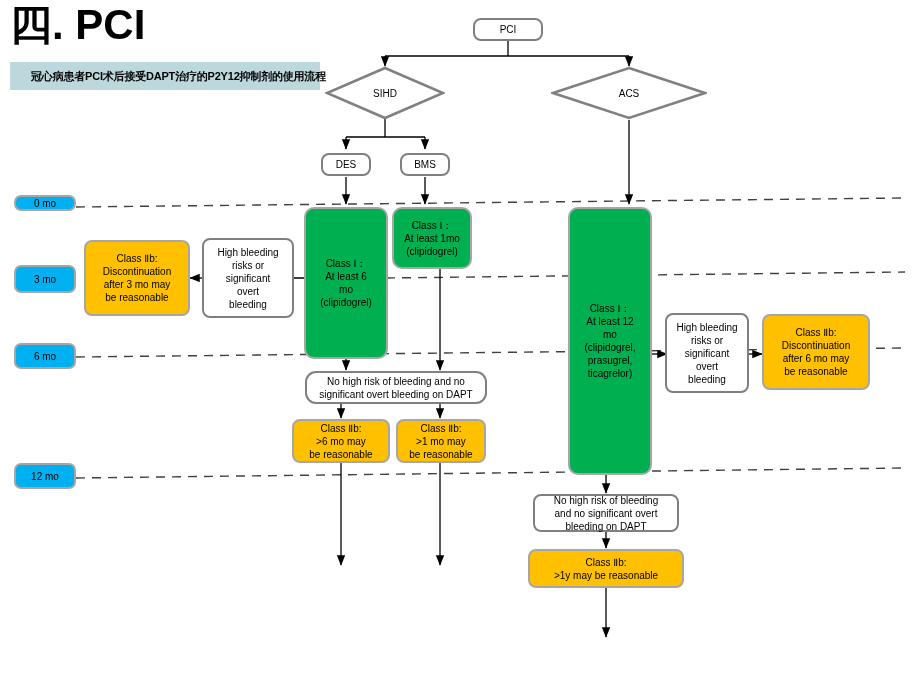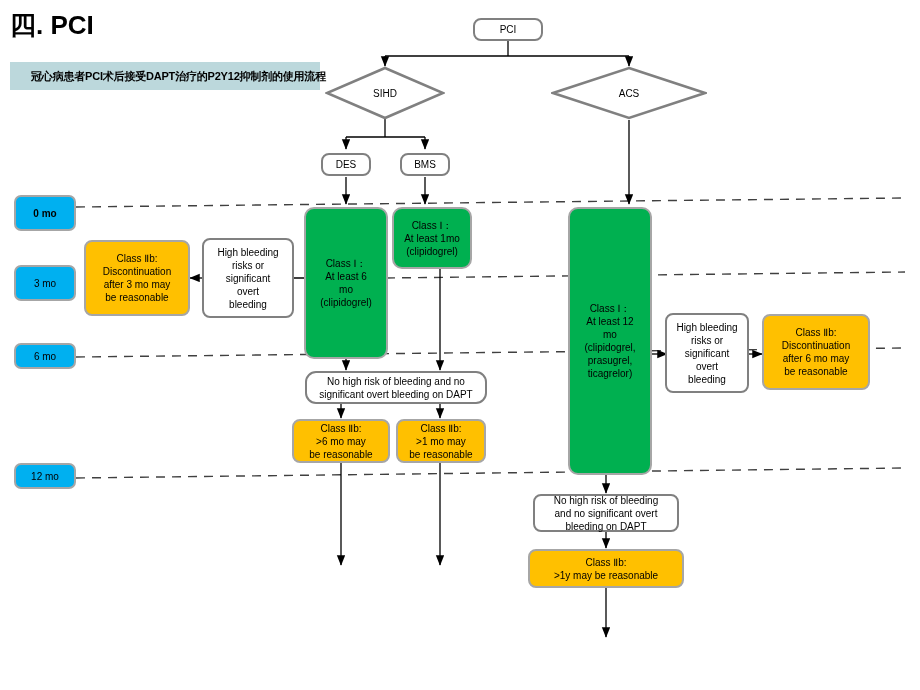--- a/index.html
+++ b/index.html
@@ -12,21 +12,21 @@
   }
   #canvas {
     position: relative;
     width: 920px; height: 690px;
     background: #ffffff;
   }
   
   #page-title {
     position: absolute;
     left: 10px; top: 4px;
-    font-size: 26px;
+    font-size: 42px;
     font-weight: bold;
     color: #000000;
     letter-spacing: 0px;
     line-height: 42px;
     white-space: nowrap;
   }
   #subtitle-band {
     position: absolute;
     left: 10px; top: 62px;
     width: 310px; height: 28px;
@@ -167,24 +167,24 @@
 
     <path d="M748,354 L762,354" stroke="#000000" stroke-width="1.3" fill="none" marker-end="url(#ah)"></path>
 
     <path d="M606,474 L606,493" stroke="#000000" stroke-width="1.3" fill="none" marker-end="url(#ah)"></path>
 
     <path d="M606,530 L606,548" stroke="#000000" stroke-width="1.3" fill="none" marker-end="url(#ah)"></path>
 
     <path d="M606,588 L606,637" stroke="#000000" stroke-width="1.3" fill="none" marker-end="url(#ah)"></path>
   </svg>
 
-  <div class="node blue" style="left:14px; top:195px; width:62px; height:36px;font-weight:bold;">
+  <div class="node blue" style="left:14px; top:195px; width:62px; height:16px;">
     <span>0 mo</span>
   </div>
-  <div class="node blue" style="left:14px; top:265px; width:62px; height:36px;">
+  <div class="node blue" style="left:14px; top:265px; width:62px; height:28px;">
     <span>3 mo</span>
   </div>
   <div class="node blue" style="left:14px; top:343px; width:62px; height:26px;">
     <span>6 mo</span>
   </div>
   <div class="node blue" style="left:14px; top:463px; width:62px; height:26px;">
     <span>12 mo</span>
   </div>
 
   <div class="node plain" style="left:473px; top:18px; width:70px; height:23px;">

